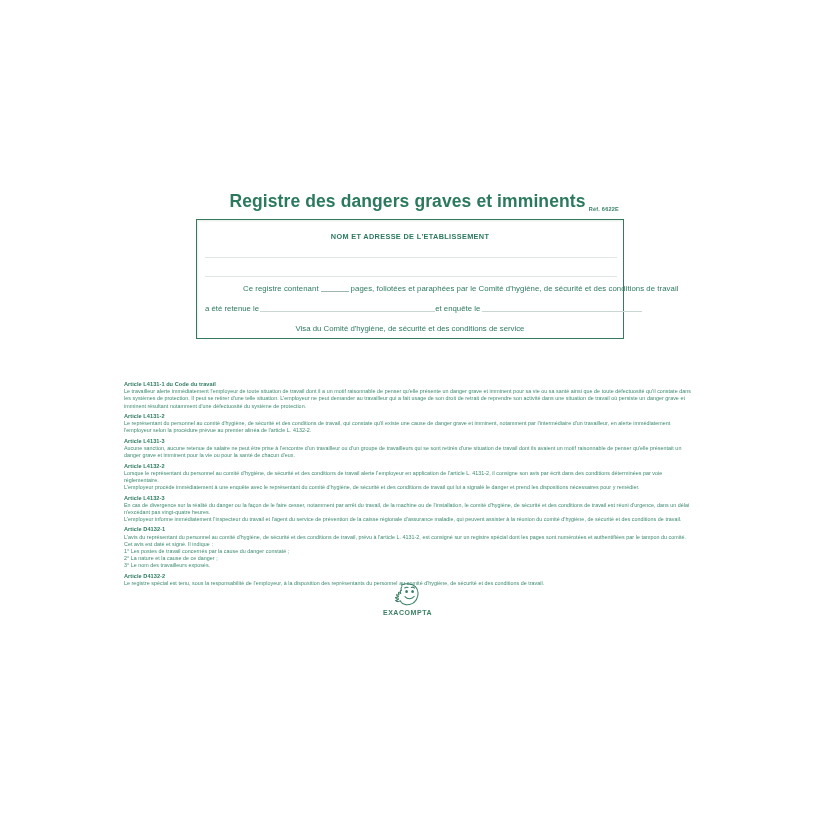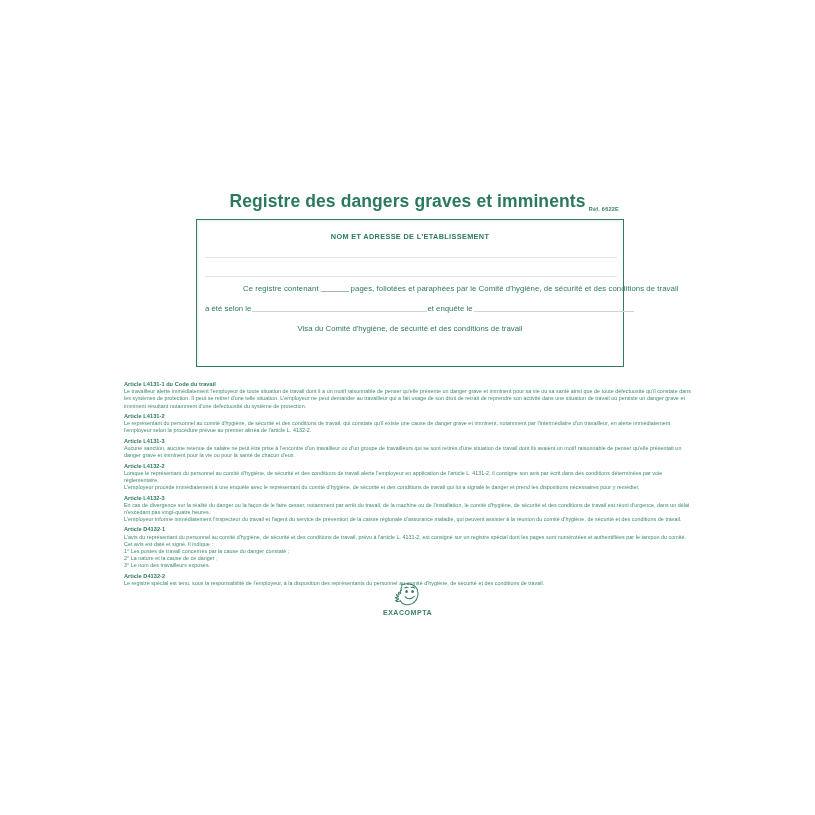--- a/index.html
+++ b/index.html
@@ -46,21 +46,21 @@
     color: #3b7f65;
     letter-spacing: 0.2px;
   }
 
   
   .frame {
     position: absolute;
     left: 196px;
     top: 219px;
     width: 428px;
-    height: 148px;
+    height: 120px;
     border: 1.1px solid #35795f;
     background: #ffffff;
     box-shadow: inset 1.5px 1.5px 0 0 rgba(120,160,145,0.13);
     box-sizing: border-box;
   }
 
   .frame-inner {
     position: absolute;
     left: 0; top: 0;
     width: 100%;
@@ -200,24 +200,24 @@
       <div class="estab-heading">NOM ET ADRESSE DE L'ETABLISSEMENT</div>
 
       <div class="rule r1"></div>
       <div class="rule r2"></div>
 
       <div class="para-contenant">
         <span>Ce registre contenant</span><span class="blank-inline"></span><span>pages, foliotées et paraphées par le Comité d'hygiène, de sécurité et des conditions de travail</span>
       </div>
 
       <div class="line-ouvert">
-        <span>a été selon le</span><span class="fill-line fill-a"></span><span>et enquête le</span><span class="fill-line fill-b"></span>
-      </div>
-
-      <div class="visa-line">Visa du Comité d'hygiène, de sécurité et des conditions de travail</div>
+        <span>a été retenue le</span><span class="fill-line fill-a"></span><span>et enquête le</span><span class="fill-line fill-b"></span>
+      </div>
+
+      <div class="visa-line">Visa du Comité d'hygiène, de sécurité et des conditions de service</div>
 
     </div>
   </div>
 
   <div class="legal" id="legal-container">
       <div class="art">
         <div class="art-title">Article L4131-1 du Code du travail</div>
         <div class="art-body">
           <p>Le travailleur alerte immédiatement l'employeur de toute situation de travail dont il a un motif raisonnable de penser qu'elle présente un danger grave et imminent pour sa vie ou sa santé ainsi que de toute défectuosité qu'il constate dans les systèmes de protection. Il peut se retirer d'une telle situation. L'employeur ne peut demander au travailleur qui a fait usage de son droit de retrait de reprendre son activité dans une situation de travail où persiste un danger grave et imminent résultant notamment d'une défectuosité du système de protection.</p>
         </div>

